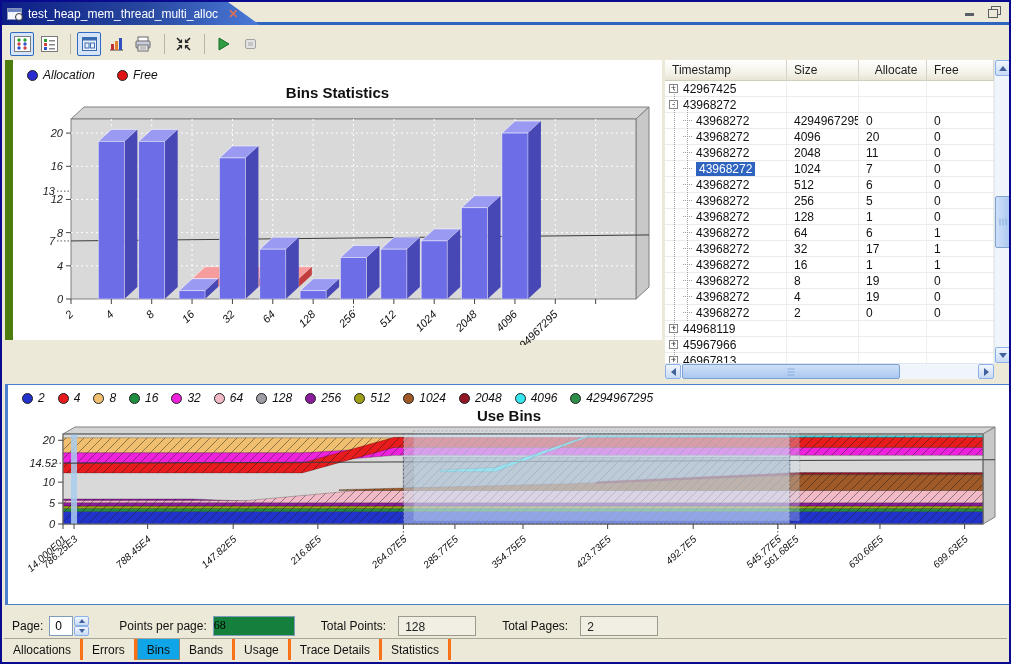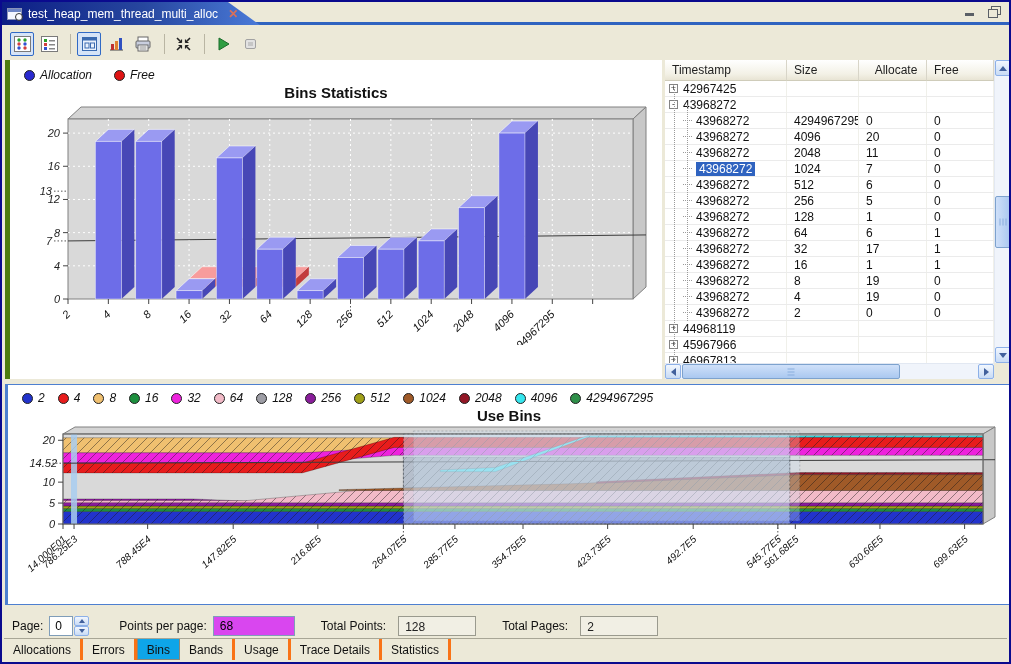--- a/index.html
+++ b/index.html
@@ -24,21 +24,21 @@
   .restore-btn::after{content:"";position:absolute;left:1px;bottom:0;width:8px;height:7px;border:1px solid #5a5f66;background:#ece9d8}
 
   
   .toolbar{position:absolute;left:0;top:26px;right:0;height:31px;display:flex;align-items:center;padding-left:8px;background:#ece9d8}
   .tbtn{width:24px;height:24px;display:flex;align-items:center;justify-content:center;border:1px solid transparent;border-radius:2px;margin-right:3px}
   .tbtn.pressed{border:1px solid #316ac5;background:#d6e4f7}
   .tsep{width:1px;height:20px;background:#b9b5a3;margin:0 6px}
 
   
   .panel{position:absolute;background:#fff}
-  #bins-panel{left:3px;top:58px;width:657px;height:319px;border-left:5px solid #4d7c0f}
+  #bins-panel{left:3px;top:58px;width:657px;height:280px;border-left:8px solid #4d7c0f}
   #table-panel{left:663px;top:58px;width:346px;height:319px}
   #usebins-panel{left:3px;top:382px;width:1006px;height:221px;border:1px solid #4d7fd0;border-left:3px solid #4d7fd0}
 
   .chart-legend{display:flex;align-items:center;gap:22px;padding:8px 0 0 14px;font-size:12px;font-style:italic;color:#111}
   #usebins-panel .chart-legend{gap:13px;padding-top:6px}
   .legend-item{display:flex;align-items:center;gap:5px}
   .legend-dot{width:11px;height:11px;border-radius:50%;border:1px solid #222;flex:0 0 auto}
   .chart-title{text-align:center;font-weight:bold;font-size:15px;color:#111;margin-top:2px}
   .chart-caption{text-align:center;font-weight:bold;font-style:italic;font-size:12px;color:#111}
   svg text{font-family:"Liberation Sans",sans-serif}
@@ -78,21 +78,21 @@
   .controls{position:absolute;left:2px;right:2px;top:607px;height:33px;background:#ece9d8;display:flex;align-items:center;font-size:12px;color:#111}
   .controls label{margin-right:6px}
   .spinbox{display:flex;align-items:center}
   .spin-input{width:24px;height:20px;border:1px solid #7f9db9;background:#fff;font-size:12px;padding-left:5px;font-family:"Liberation Sans",sans-serif}
   .spin-btns{display:flex;flex-direction:column;margin-left:1px}
   .spin-btns b{width:15px;height:10px;background:linear-gradient(#f2f7fe,#c8dbf5);border:1px solid #8cb0e8;border-radius:2px;
       display:flex;align-items:center;justify-content:center}
   .spin-btns b i{width:0;height:0;border-left:3px solid transparent;border-right:3px solid transparent}
   .spin-btns b:first-child i{border-bottom:4px solid #41609c}
   .spin-btns b:last-child i{border-top:4px solid #41609c}
-  .txt-input{height:20px;border:1px solid #7f9db9;background:#d946ef;font-size:12px;padding-left:6px;font-family:Liberation Sans, sans-serif}
+  .txt-input{height:20px;border:1px solid #7f9db9;background:#15803d;font-size:12px;font-family:Liberation Serif, serif}
   .ro-box{height:20px;border:1px solid #9a9a8e;background:#f1efe4;font-size:12px;padding:3px 0 0 6px;color:#222}
 
   
   .tabsbar{position:absolute;left:2px;right:2px;bottom:2px;height:22px;background:#ece9d8;border-top:1px solid #a8a696;display:flex}
   .btab{padding:4px 9px 0 9px;border-right:3px solid #f97316;font-size:12px;color:#111;height:100%}
   .btab.active{background:#0ea5e9;border:1px solid #8a887a;border-top:none;font-weight:normal}
 </style>
 </head>
 <body>
 

